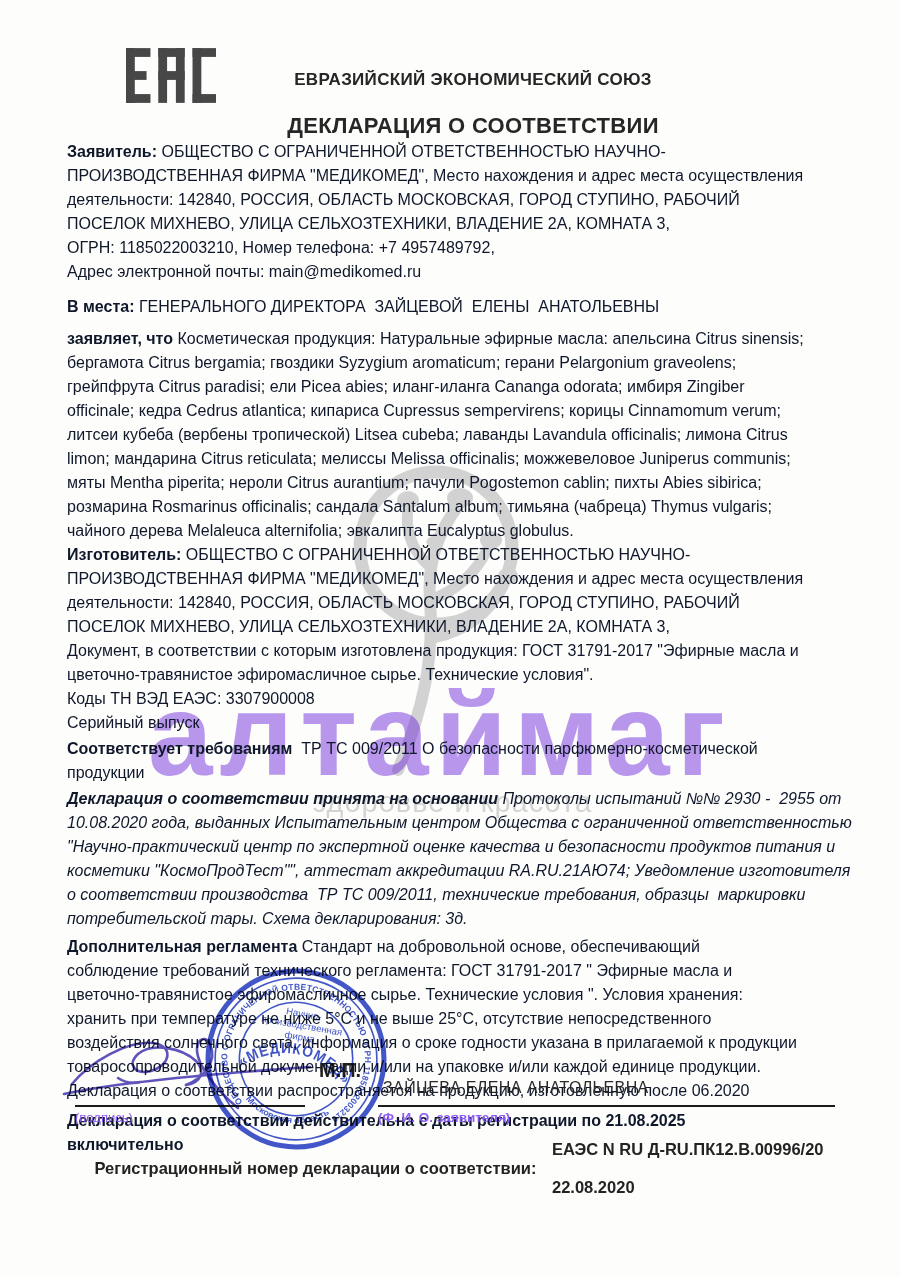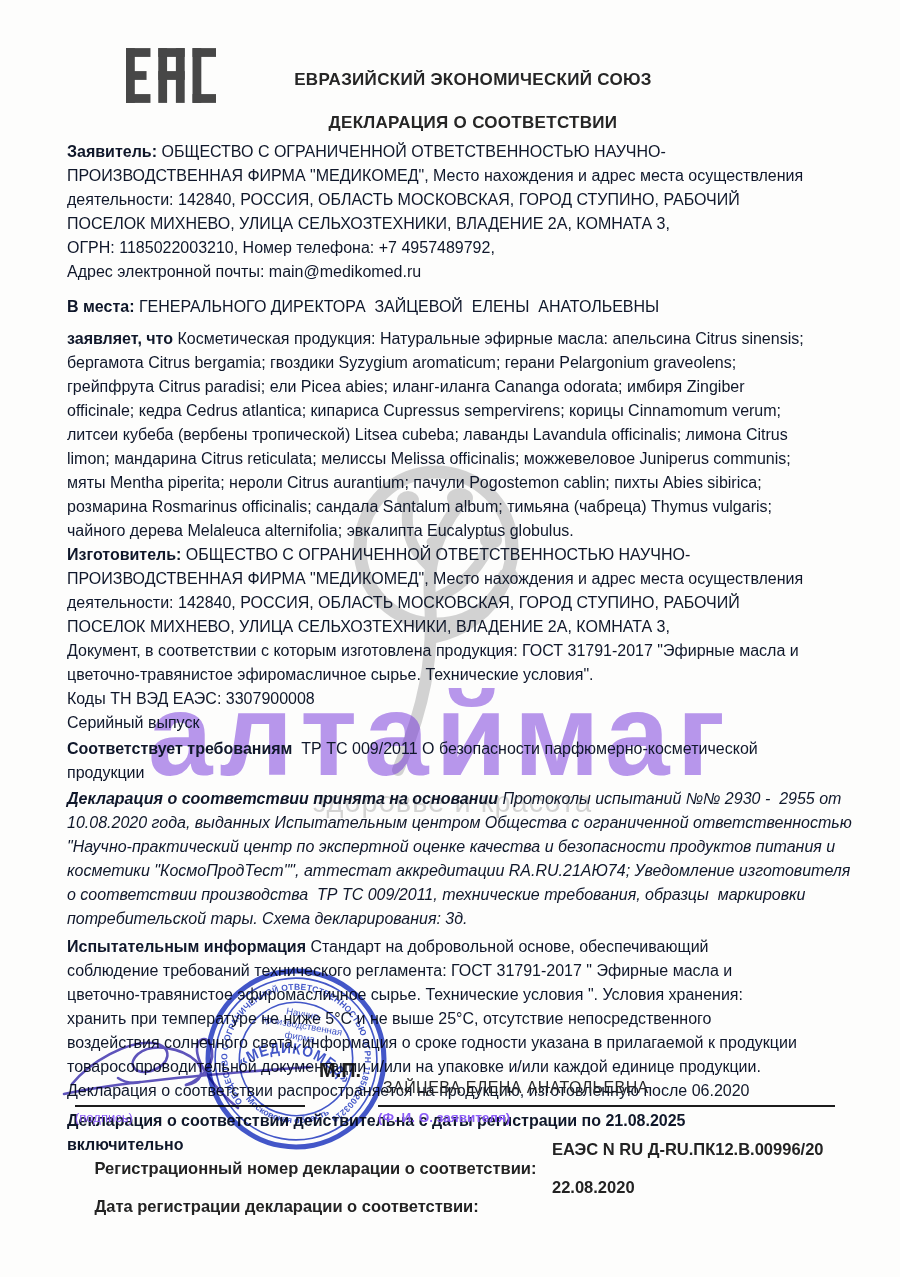--- a/index.html
+++ b/index.html
@@ -9,21 +9,21 @@
   
   .wm{position:absolute;z-index:0;}
   .wm-brand{left:148px;top:668px;font-size:116px;font-weight:bold;color:#6d28d9;opacity:.48;letter-spacing:7px;white-space:pre;}
   .wm-tagline{left:280px;top:786px;width:345px;text-align:center;font-size:29px;color:#b9b9b9;opacity:.6;letter-spacing:1px;white-space:pre;}
 
   
   .content{position:absolute;z-index:1;left:0;top:0;width:100%;height:100%;padding-left:28px;}
   .eac{position:absolute;left:126px;top:48px;}
   .titles{position:absolute;left:67px;top:70px;width:812px;text-align:center;color:#262626;}
   .titles .t1{font-size:17px;font-weight:bold;letter-spacing:.3px;margin:0 0 23px 0;}
-  .titles .t2{font-size:17px;font-weight:bold;letter-spacing:.3px;margin:0;}
+  .titles .t2{font-size:22px;font-weight:bold;letter-spacing:.3px;margin:0;}
 
   .bodycol{position:absolute;left:67px;top:140px;width:822px;font-size:16px;line-height:24px;color:#0f172a;}
   .bodycol p{margin:0;white-space:pre;}
   .bodycol b{font-weight:bold;}
   .m11{margin-bottom:11px !important;}
   .m8{margin-bottom:8px !important;}
   .m2{margin-bottom:2px !important;}
   .m4{margin-bottom:4px !important;font-style:italic;}
   .m6{margin-bottom:6px !important;}
   .allbold{font-weight:bold;}
@@ -122,21 +122,21 @@
 Коды ТН ВЭД ЕАЭС: 3307900008
 Серийный выпуск</span></p>
       <p class="m2"><b>Соответствует требованиям</b><span>  ТР ТС 009/2011 О безопасности парфюмерно-косметической
 продукции</span></p>
       <p class="m4"><b>Декларация о соответствии принята на основании</b><span> Протоколы испытаний №№ 2930 -  2955 от
 10.08.2020 года, выданных Испытательным центром Общества с ограниченной ответственностью
 "Научно-практический центр по экспертной оценке качества и безопасности продуктов питания и
 косметики "КосмоПродТест"", аттестат аккредитации RA.RU.21АЮ74; Уведомление изготовителя
 о соответствии производства  ТР ТС 009/2011, технические требования, образцы  маркировки
 потребительской тары. Схема декларирования: 3д.</span></p>
-      <p class="m6"><b>Испытательным информация</b><span> Стандарт на добровольной основе, обеспечивающий
+      <p class="m6"><b>Дополнительная регламента</b><span> Стандарт на добровольной основе, обеспечивающий
 соблюдение требований технического регламента: ГОСТ 31791-2017 " Эфирные масла и
 цветочно-травянистое эфиромасличное сырье. Технические условия ". Условия хранения:
 хранить при температуре не ниже 5°С и не выше 25°С, отсутствие непосредственного
 воздействия солнечного света, информация о сроке годности указана в прилагаемой к продукции
 товаросопроводительной документации и/или на упаковке и/или каждой единице продукции.
 Декларация о соответствии распространяется на продукцию, изготовленную после 06.2020</span></p>
       <p class="allbold">Декларация о соответствии действительна с даты регистрации по 21.08.2025
 включительно</p>
     </div>
 
@@ -145,21 +145,20 @@
     <div class="line line-left"></div>
     <div class="line line-right"></div>
     <div class="cap cap-sign">(подпись)</div>
     <div class="cap cap-name">(Ф. И. О. заявителя)</div>
 
     <div class="foot frow1">
       <span>Регистрационный номер декларации о соответствии:</span>
       <span class="val">ЕАЭС N RU Д-RU.ПК12.В.00996/20</span>
     </div>
     <div class="foot frow2">
-      <span>Дата регистрации декларации о соответствии:</span>
       <span class="val">22.08.2020</span>
     </div>
   </div>
 
   <svg class="stamp-svg" viewBox="0 0 184 184" aria-hidden="true">
     <g transform="rotate(10 92 92)">
       <g stroke="#2940c4" fill="none">
         <circle cx="92" cy="92" r="87" stroke-width="5"></circle>
         <circle cx="92" cy="92" r="80" stroke-width="1.6"></circle>
         <circle cx="92" cy="92" r="56" stroke-width="1.6"></circle>

